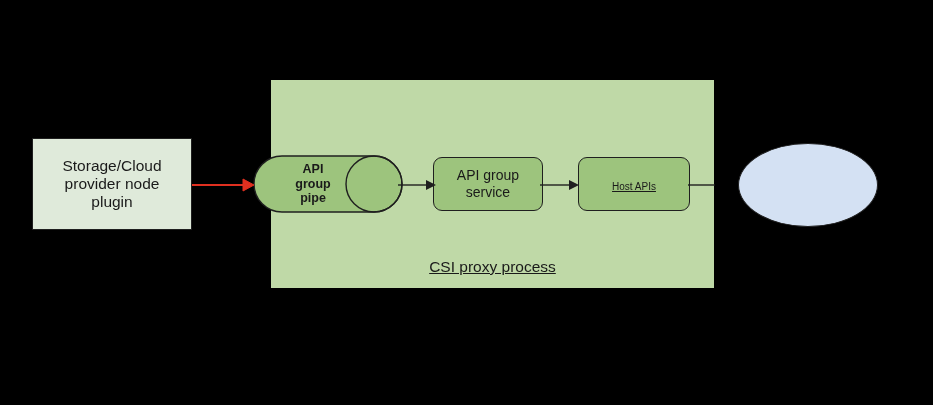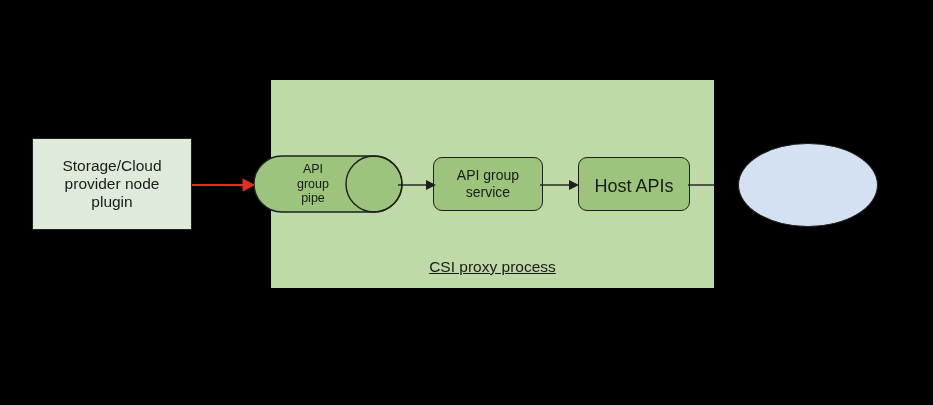--- a/index.html
+++ b/index.html
@@ -74,35 +74,36 @@
     width: 150px;
     height: 58px;
   }
   #api-group-pipe svg { display: block; }
   #api-group-pipe-label {
     left: 253px;
     top: 155px;
     width: 120px;
     height: 58px;
     font-size: 12.5px;
+    font-weight: bold;
   }
 
   
   .proc-box {
     position: absolute;
     background: #9dc47d;
     border: 1.4px solid #1f1f1f;
     border-radius: 9px;
     box-sizing: border-box;
   }
   #api-group-service-box { left: 433px; top: 157px; width: 110px; height: 54px; }
   #api-group-service-label { left: 433px; top: 157px; width: 110px; height: 54px; font-size: 14px; border-radius: 23px; }
 
   #host-apis-box { left: 578px; top: 157px; width: 112px; height: 54px; }
-  #host-apis-label { left: 578px; top: 157px; width: 112px; height: 60px; font-size: 18px; }
+  #host-apis-label { left: 578px; top: 157px; width: 112px; height: 60px; font-size: 10px; text-decoration: underline; }
 
   
   #host-os-ellipse {
     position: absolute;
     left: 738px;
     top: 143px;
     width: 140px;
     height: 84px;
     background: #d4e1f3;
     border: 1px solid #1f1f1f;

